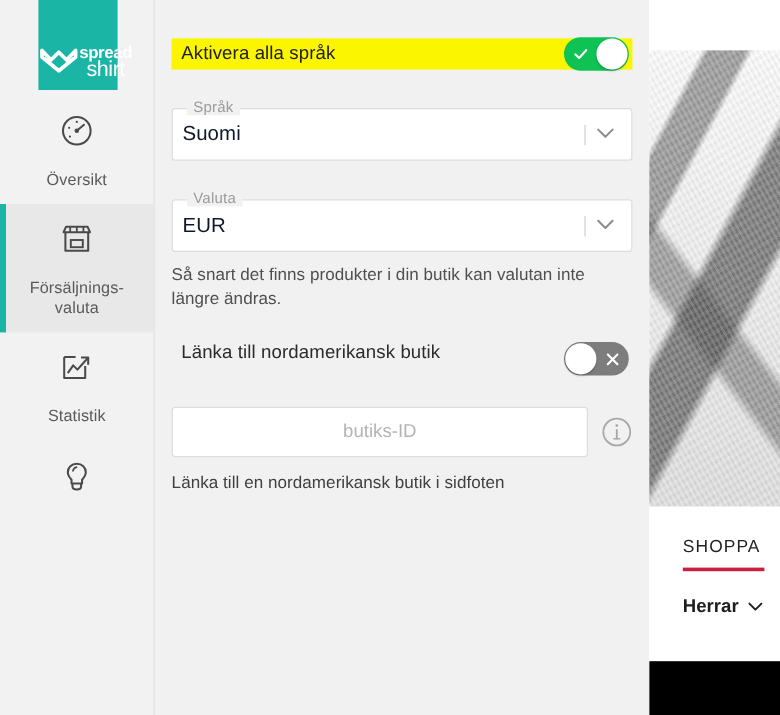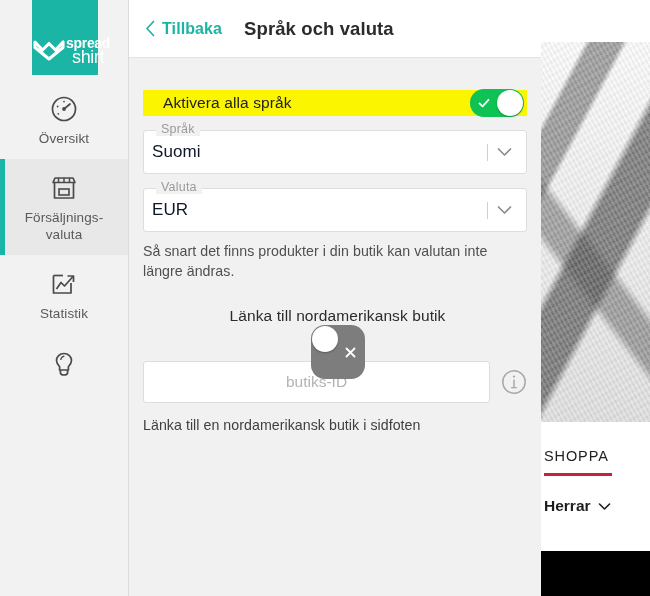--- a/index.html
+++ b/index.html
@@ -71,21 +71,21 @@
     top: 80px;
     left: 0;
     right: 0;
   }
   .nav-item {
     position: relative;
     padding: 12px 6px 12px 6px;
     display: flex;
     flex-direction: column;
     align-items: center;
-    gap: 5px;
+    gap: 16px;
     cursor: pointer;
     box-sizing: border-box;
   }
   .nav-item .nav-ico {
     width: 34px;
     height: 34px;
     display: flex;
     align-items: center;
     justify-content: center;
     color: #4a4a4a;
@@ -152,21 +152,21 @@
 
   
   .row-toggle-hl {
     position: relative;
     margin-top: 32px;
     height: 26px;
     display: flex;
     align-items: center;
     justify-content: space-between;
     background: #fbf500;
-    padding: 0 3px 0 20px;
+    padding: 0 3px 0 8px;
     box-sizing: border-box;
   }
   .row-toggle-hl .lbl {
     font-size: 15.5px;
     color: #212121;
     letter-spacing: 0.1px;
   }
   .switch {
     width: 54px;
     height: 28px;
@@ -196,21 +196,21 @@
     align-items: center;
     justify-content: center;
     color: #ffffff;
   }
   .switch.on .mark { left: 0; }
   .switch.off .mark { right: 0; }
 
   
   .field {
     position: relative;
-    margin-top: 14px;
+    margin-top: 32px;
     height: 44px;
     background: #ffffff;
     border: 1px solid #dddddd;
     border-radius: 3px;
     box-sizing: border-box;
     display: flex;
     align-items: center;
     cursor: pointer;
   }
   .field .flabel {
@@ -249,26 +249,25 @@
     color: #4f4f4f;
     line-height: 1.42;
     letter-spacing: 0.05px;
     max-width: 378px;
   }
 
   .row-toggle {
     margin-top: 26px;
     height: 28px;
     display: flex;
-    align-items: center;
+    align-items: flex-start;
     justify-content: space-between;
     padding-right: 3px;
     padding-left: 8px;
     box-sizing: border-box;
-    flex-direction: column;
   }
   .row-toggle .lbl {
     font-size: 15.5px;
     color: #2b2b2b;
     letter-spacing: 0.1px;
   }
 
   .input-row {
     margin-top: 26px;
     display: flex;
@@ -330,21 +329,21 @@
     opacity: 0.35;
     background-image:
       repeating-linear-gradient(61deg, rgba(255,255,255,0.5) 0 2px, rgba(140,140,140,0.22) 2px 4px),
       repeating-linear-gradient(149deg, rgba(255,255,255,0.35) 0 3px, rgba(120,120,120,0.16) 3px 6px);
   }
   .pv-nav {
     position: absolute;
     left: 0;
     top: 422px;
     width: 109px;
-    padding-left: 3px;
+    padding-left: 28px;
     box-sizing: border-box;
   }
   .pv-shop {
     margin-top: 26px;
     font-size: 14.5px;
     color: #222222;
     letter-spacing: 0.9px;
   }
   .pv-underline {
     margin-top: 9px;
@@ -440,31 +439,20 @@
             <path d="M11.8 10.4 C12.2 8.6 13.3 7.6 14.8 7.3" stroke="#4a4a4a" stroke-width="1.4" stroke-linecap="round"></path>
           </svg>
         </span>
       </div>
 
     </nav>
   </aside>
 
   <section class="main">
 
-    <div class="main-header">
-      <div class="back-link">
-        <span>
-          <svg class="chev-left" width="11" height="17" viewBox="0 0 11 17" fill="none" aria-hidden="true">
-            <path d="M8.5 1.5 L2 8.5 L8.5 15.5" stroke="#1ab5a5" stroke-width="1.7" stroke-linecap="round" stroke-linejoin="round"></path>
-          </svg>
-        </span>
-        <span>Tillbaka</span>
-      </div>
-      <h1 class="page-title">Språk och valuta</h1>
-    </div>
 
     <div class="body-area">
 
       <div class="row-toggle-hl">
         <span class="lbl">Aktivera alla språk</span>
         <span class="switch on">
           <span class="mark">
             <svg width="14" height="14" viewBox="0 0 14 14" fill="none" aria-hidden="true">
               <path d="M2.5 7.4 L5.6 10.3 L11.5 3.8" stroke="#ffffff" stroke-width="1.8" stroke-linecap="round" stroke-linejoin="round"></path>
             </svg>

